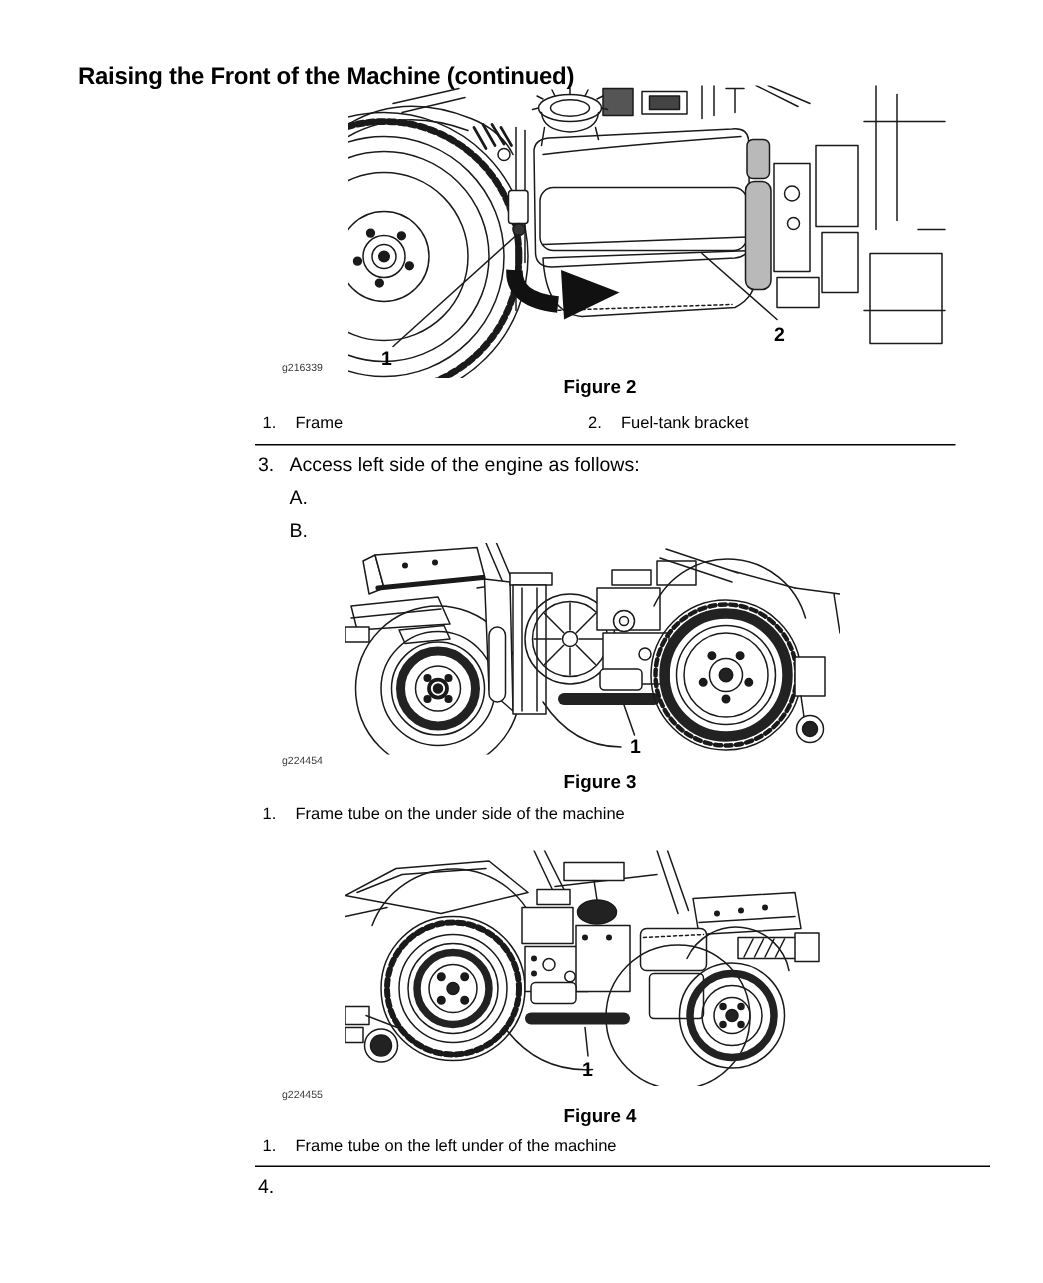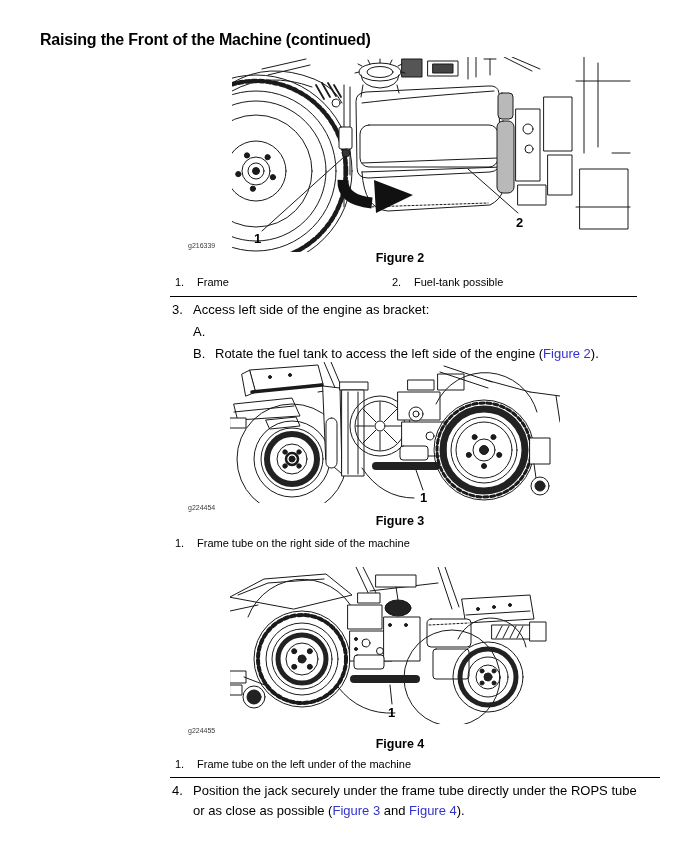--- a/index.html
+++ b/index.html
@@ -1,21 +1,21 @@
 <!DOCTYPE html>
 <html><head>
 <meta charset="utf-8">
 <style>
   html,body{margin:0;padding:0;background:#fff;}
   .page{
     position:relative; width:695px; height:855px; background:#ffffff;
     font-family:"Liberation Sans", sans-serif; color:#000; overflow:hidden;
   }
   .title{
-    position:absolute; left:40px; top:31px; margin:0;
+    position:absolute; left:40px; top:31px; margin:12px;
     font-size:16px; font-weight:bold; letter-spacing:-0.2px;
   }
   .fig{ position:absolute; }
   .gnum{ position:absolute; font-size:7px; color:#3a3a3a; }
   .caption{
     position:absolute; left:168px; width:464px; text-align:center;
     font-size:12.5px; font-weight:bold;
   }
   .legend-item{ position:absolute; display:flex; font-size:11px; }
   .legend-item .lnum{ width:22px; flex:none; }
@@ -121,35 +121,34 @@
     </g>
   </svg>
   <div class="gnum" style="left:188px; top:242px;">g216339</div>
   <div class="caption" style="top:251px;">Figure 2</div>
   <div class="legend-item" style="left:175px; top:276px;">
     <span class="lnum">1.</span>
     <span>Frame</span>
   </div>
   <div class="legend-item" style="left:392px; top:276px;">
     <span class="lnum">2.</span>
-    <span>Fuel-tank possible</span>
+    <span>Fuel-tank bracket</span>
   </div>
 
   <div class="rule" style="top:296px; left:170px; width:467px;"></div>
 
   <div class="step" style="top:300px;">
     <span class="snum">3.</span>
-    <span>Access left side of the engine as bracket:</span>
+    <span>Access left side of the engine as follows:</span>
   </div>
   <div class="substep" style="top:324px;">
     <span class="slet">A.</span>
   </div>
   <div class="substep" style="top:346px;">
     <span class="slet">B.</span>
-    <span><span>Rotate the fuel tank to access the left side of the engine (</span><a class="xref">Figure 2</a><span>).</span></span>
   </div>
 
   <svg class="fig" style="left:230px; top:362px;" width="330" height="141" viewBox="0 0 330 141">
     <g class="ln">
       <path d="M12,12 L20,8 L26,30 L16,34 Z" fill="#fff"></path>
       <path d="M20,8 L88,3 L93,22 L26,30 Z" fill="#fff"></path>
       <path d="M22,30 L92,23" stroke-width="3.5"></path>
       <circle cx="40" cy="15" r="1.5" fill="#1a1a1a"></circle>
       <circle cx="60" cy="13" r="1.5" fill="#1a1a1a"></circle>
     </g>
@@ -230,21 +229,21 @@
     </g>
     <g>
       <line class="ln" x1="186" y1="108" x2="193" y2="128"></line>
       <text class="co" x="190" y="140">1</text>
     </g>
   </svg>
   <div class="gnum" style="left:188px; top:504px;">g224454</div>
   <div class="caption" style="top:514px;">Figure 3</div>
   <div class="legend-item" style="left:175px; top:537px;">
     <span class="lnum">1.</span>
-    <span>Frame tube on the right side of the machine</span>
+    <span>Frame tube on the under side of the machine</span>
   </div>
 
   <svg class="fig" style="left:230px; top:567px;" width="330" height="157" viewBox="0 0 330 157">
     <g class="ln">
       <path d="M0,30 L34,12 L96,7 L122,28 L64,42 Z" fill="#fff"></path>
       <path d="M8,28 L38,16 L94,12 M0,44 L28,38"></path>
     </g>
     <g class="ln">
       <line x1="126" y1="0" x2="142" y2="34"></line>
       <line x1="133" y1="0" x2="149" y2="32"></line>
@@ -328,18 +327,15 @@
   <div class="caption" style="top:737px;">Figure 4</div>
   <div class="legend-item" style="left:175px; top:758px;">
     <span class="lnum">1.</span>
     <span>Frame tube on the left under of the machine</span>
   </div>
 
   <div class="rule" style="top:777px; left:170px; width:490px;"></div>
 
   <div class="step" style="top:781px;">
     <span class="snum">4.</span>
-    <span><span>Position the jack securely under the frame tube directly under the ROPS tube</span><br>
-      <span>or as close as possible (</span><a class="xref">Figure 3</a><span> and </span><a class="xref">Figure 4</a><span>).</span>
-    </span>
   </div>
 
 </div>
 
 </body></html>

